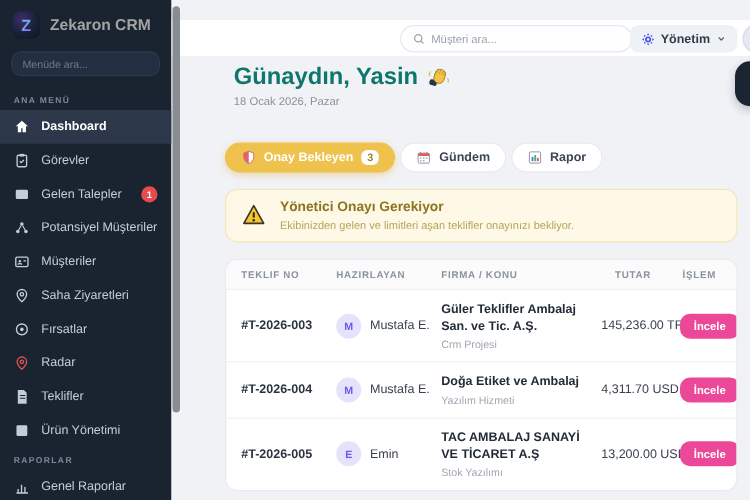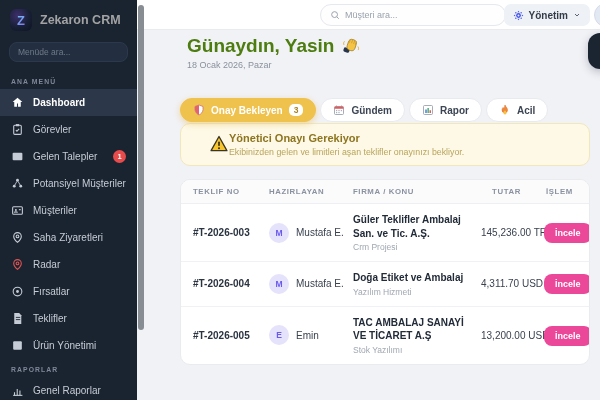--- a/index.html
+++ b/index.html
@@ -18,45 +18,45 @@
   .sec-label { font-size:6.8px; font-weight:700; letter-spacing:1.1px; color:#7E8899; padding:7px 11px 4px; }
   .nav-item { display:flex; align-items:center; gap:9px; padding:0 11px; height:27px; font-size:10px; color:#C6CCD5; cursor:pointer; white-space:nowrap; }
   .nav-item .nicon { width:13px; height:13px; flex:none; display:flex; align-items:center; }
   .nav-item .nicon svg { width:13px; height:13px; }
   .nav-item.active { background:#2C3849; color:#FFFFFF; font-weight:600; }
   .nav-item.accent .nicon { color:#E05252; }
   .nav-badge { margin-left:auto; background:#E84B4B; color:#fff; min-width:13px; height:13px; border-radius:50%; font-size:7.5px; font-weight:700; display:flex; align-items:center; justify-content:center; }
   .side-scroll-thumb { position:absolute; left:138px; top:5px; width:6px; height:325px; background:#888D94; border-radius:3px; z-index:9; }
 
   
-  .main { position:absolute; left:137px; top:0; right:0; height:364px; }
+  .main { position:absolute; left:137px; top:16px; right:0; height:364px; }
   .topbar { position:relative; height:30px; background:#fff; border-bottom:1px solid #E9EBEF; }
   .top-search { position:absolute; left:183px; top:4px; width:186px; height:22px; background:#FEFEFE; border:1px solid #E5E8ED; border-radius:11px; display:flex; align-items:center; gap:5px; padding:0 9px; }
   .top-search svg { width:10px; height:10px; color:#9AA2AE; flex:none; }
   .top-search input { border:none; outline:none; background:transparent; font-size:9px; color:#4A5160; width:100%; font-family:inherit; }
   .top-search input::placeholder { color:#9AA2AE; }
   .admin-btn { position:absolute; right:10px; top:4px; height:22px; background:#EEF1F5; border:none; border-radius:7px; display:flex; align-items:center; gap:5px; padding:0 9px; font-size:10px; font-weight:600; color:#333B49; cursor:pointer; font-family:inherit; }
   .admin-btn svg.gear { width:11px; height:11px; }
   .admin-btn svg.chev { width:8px; height:8px; }
   .top-avatar { position:absolute; right:-18px; top:3px; width:24px; height:24px; border-radius:50%; background:#E3E9F3; border:1px solid #D5DCE8; }
 
   .content { position:relative; padding:5px 10px 0 43px; }
   .greet-block { margin-left:7px; }
-  .greet { display:flex; align-items:center; gap:8px; font-size:19px; font-weight:700; color:#4d7c0f; }
+  .greet { display:flex; align-items:center; gap:8px; font-size:19px; font-weight:700; color:#0f766e; }
   .greet svg { width:18px; height:18px; }
   .date { font-size:9px; color:#8A919C; margin-top:3px; }
   .plus-btn { position:absolute; top:3px; right:-24px; width:36px; height:36px; border-radius:12px; background:#1B2431; color:#fff; border:none; font-size:20px; line-height:1; display:flex; align-items:center; justify-content:center; cursor:pointer; box-shadow:0 3px 8px rgba(20,30,50,.25); }
 
   .tabs { display:flex; align-items:center; gap:4px; margin-top:28px; }
   .tab { height:24px; border-radius:12px; background:#fff; border:1px solid #E7EAEF; display:flex; align-items:center; gap:6px; padding:0 12px; font-size:10px; font-weight:600; color:#3C4553; cursor:pointer; font-family:inherit; white-space:nowrap; }
   .tab svg { width:12px; height:12px; }
   .tab.active { background:#EFC14D; border-color:#EFC14D; color:#fff; box-shadow:0 2px 6px rgba(230,180,60,.45); }
   .tab .tab-badge { background:#fff; color:#A8821E; border-radius:5px; font-size:8.5px; font-weight:700; padding:2px 5px; line-height:1; }
 
-  .alert { margin-top:1px; background:#FDF9E6; border:1px solid #F1E7BB; border-radius:10px; padding:8px 28px; display:flex; align-items:flex-start; }
+  .alert { margin-top:13px; background:#FDF9E6; border:1px solid #F1E7BB; border-radius:10px; padding:8px 12px; display:flex; gap:11px; align-items:flex-start; }
   .alert svg { width:20px; height:20px; flex:none; margin-top:2px; }
   .alert-title { font-size:11px; font-weight:700; color:#8D741F; }
   .alert-desc { font-size:8.8px; color:#B9A45C; margin-top:3px; }
 
   .card { margin-top:13px; background:#fff; border:1px solid #E9EBEF; border-radius:10px; overflow:hidden; }
   .trow { display:grid; grid-template-columns:76px 84px 128px 51px auto; padding:0 12px; align-items:center; }
   .thead { height:24px; background:#FBFBFC; border-bottom:1px solid #EDEFF2; color:#8A92A0; font-size:7.8px; font-weight:700; letter-spacing:.6px; }
   .thead .h-amt { text-align:center; }
   .thead .h-act { padding-left:14px; }
   .tbody-row { padding:9px 12px; }
@@ -138,37 +138,37 @@
       </div>
       <div class="nav-item">
         <span class="nicon">
           <svg viewBox="0 0 24 24" fill="none" stroke="currentColor" stroke-width="2">
             <path d="M12 21s-7-6.2-7-11a7 7 0 0 1 14 0c0 4.8-7 11-7 11z"></path>
             <circle cx="12" cy="10" r="2.5"></circle>
           </svg>
         </span>
         <span>Saha Ziyaretleri</span>
       </div>
+      <div class="nav-item">
+        <span class="nicon">
+          <svg viewBox="0 0 24 24" fill="none" stroke="currentColor" stroke-width="2">
+            <circle cx="12" cy="12" r="8"></circle>
+            <circle cx="12" cy="12" r="2.6" fill="currentColor" stroke="none"></circle>
+          </svg>
+        </span>
+        <span>Fırsatlar</span>
+      </div>
       <div class="nav-item accent">
         <span class="nicon">
           <svg viewBox="0 0 24 24" fill="none" stroke="currentColor" stroke-width="2">
             <path d="M12 21s-7-6.2-7-11a7 7 0 0 1 14 0c0 4.8-7 11-7 11z"></path>
             <circle cx="12" cy="10" r="2.5"></circle>
           </svg>
         </span>
         <span>Radar</span>
-      </div>
-      <div class="nav-item">
-        <span class="nicon">
-          <svg viewBox="0 0 24 24" fill="none" stroke="currentColor" stroke-width="2">
-            <circle cx="12" cy="12" r="8"></circle>
-            <circle cx="12" cy="12" r="2.6" fill="currentColor" stroke="none"></circle>
-          </svg>
-        </span>
-        <span>Fırsatlar</span>
       </div>
       <div class="nav-item">
         <span class="nicon">
           <svg viewBox="0 0 24 24" fill="currentColor">
             <path d="M6 2h9l4 4v16H6z"></path>
             <path d="M9 10h8M9 14h8" stroke="#1A2431" stroke-width="1.6"></path>
           </svg>
         </span>
         <span>Teklifler</span>
       </div>
@@ -266,29 +266,20 @@
           <span style="display: flex;">
             <svg viewBox="0 0 24 24">
               <rect x="3" y="3" width="18" height="18" rx="2" fill="#fff" stroke="#8A92A0" stroke-width="1.5"></rect>
               <rect x="6.5" y="11" width="3" height="7" fill="#4A7BE8"></rect>
               <rect x="10.8" y="8" width="3" height="10" fill="#46B56E"></rect>
               <rect x="15" y="12.5" width="3" height="5.5" fill="#E25A5A"></rect>
             </svg>
           </span>
           <span>Rapor</span>
         </button>
-        <button class="tab">
-          <span style="display: flex;">
-            <svg viewBox="0 0 24 24">
-              <path d="M12 2c1 3.5 5 5.5 5 10a5.5 5.5 0 0 1-11 0c0-2 1-3.8 2.2-5.2.8 1.2 1.8 2.2 2.3 3.2C11.5 7.5 11 4.5 12 2z" fill="#F0883B" stroke="#D9641E" stroke-width="1"></path>
-              <path d="M12 21a3.2 3.2 0 0 0 3.2-3.4c0-2-1.6-3-3.2-5-1.6 2-3.2 3-3.2 5A3.2 3.2 0 0 0 12 21z" fill="#F6C344"></path>
-            </svg>
-          </span>
-          <span>Acil</span>
-        </button>
       </div>
 
     <div class="alert">
       <svg viewBox="0 0 24 24">
         <path d="M12 3L2.5 20h19z" fill="#F7C52E" stroke="#3A3526" stroke-width="1.6" stroke-linejoin="round"></path>
         <rect x="11" y="9" width="2" height="5.6" rx="1" fill="#2E2A1B"></rect>
         <circle cx="12" cy="17" r="1.2" fill="#2E2A1B"></circle>
       </svg>
       <div>
         <div class="alert-title">Yönetici Onayı Gerekiyor</div>

